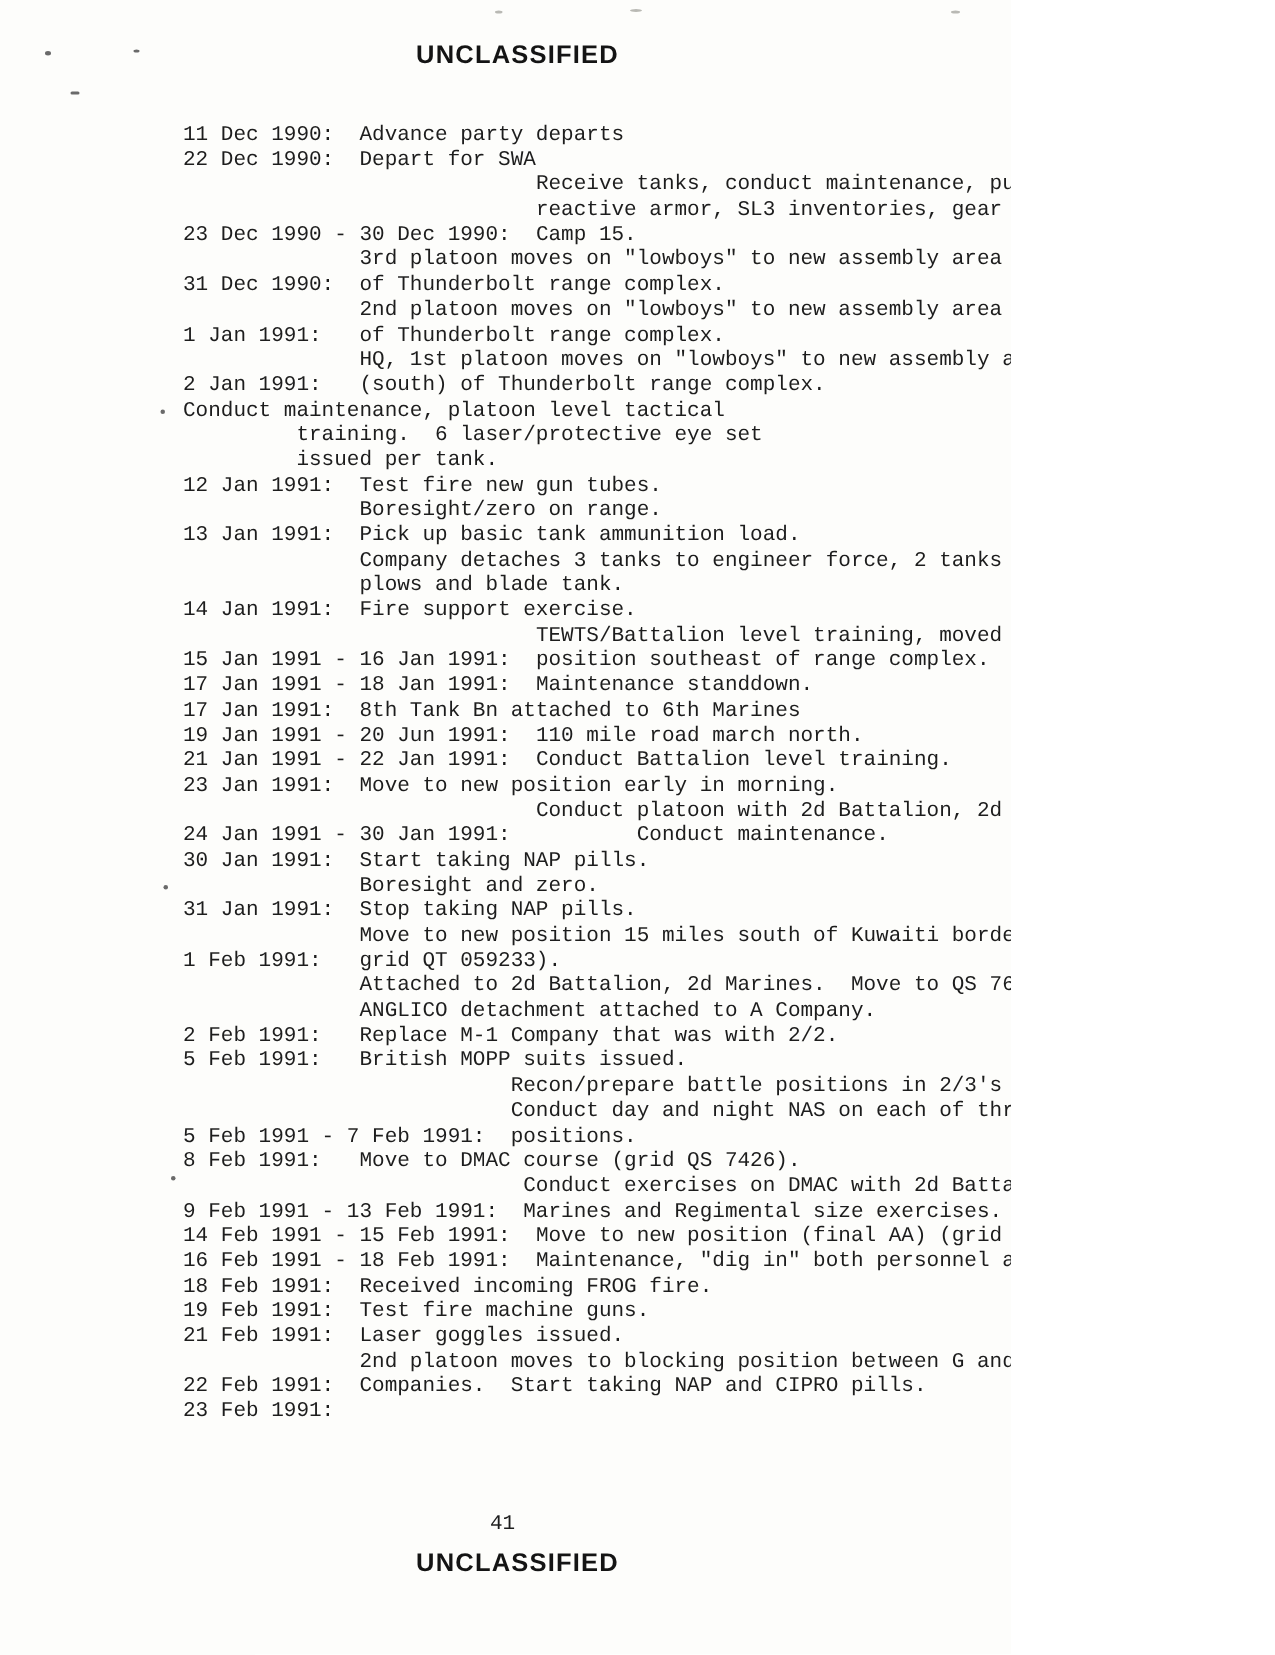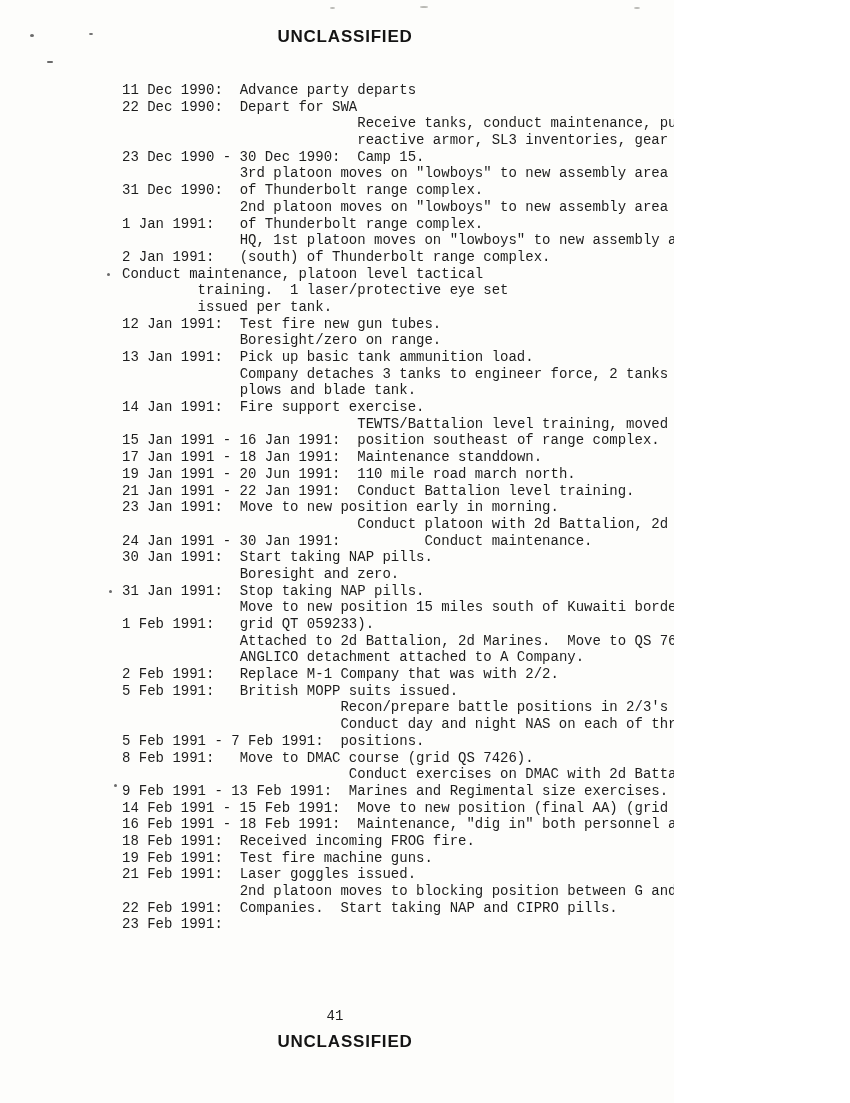--- a/index.html
+++ b/index.html
@@ -101,21 +101,21 @@
     </div>
 
     <div class="entry">
       <span class="date">2 Jan 1991:   </span>
       <span class="text">HQ, 1st platoon moves on "lowboys" to new assembly area near
 (south) of Thunderbolt range complex.</span>
     </div>
 
     <div class="entry">
       <span class="text">Conduct maintenance, platoon level tactical
-         training.  1 laser/protective eye set
+         training.  6 laser/protective eye set
          issued per tank.</span>
     </div>
 
     <div class="entry">
       <span class="date">12 Jan 1991:  </span>
       <span class="text">Test fire new gun tubes.</span>
     </div>
 
     <div class="entry">
       <span class="date">13 Jan 1991:  </span>
@@ -134,20 +134,24 @@
       <span class="date">15 Jan 1991 - 16 Jan 1991:  </span>
       <span class="text">TEWTS/Battalion level training, moved to new
 position southeast of range complex.</span>
     </div>
 
     <div class="entry">
       <span class="date">17 Jan 1991 - 18 Jan 1991:  </span>
       <span class="text">Maintenance standdown.</span>
     </div>
 
+    <div class="entry">
+      <span class="date">17 Jan 1991:  </span>
+      <span class="text">8th Tank Bn attached to 6th Marines</span>
+    </div>
 
     <div class="entry">
       <span class="date">19 Jan 1991 - 20 Jun 1991:  </span>
       <span class="text">110 mile road march north.</span>
     </div>
 
     <div class="entry">
       <span class="date">21 Jan 1991 - 22 Jan 1991:  </span>
       <span class="text">Conduct Battalion level training.</span>
     </div>

